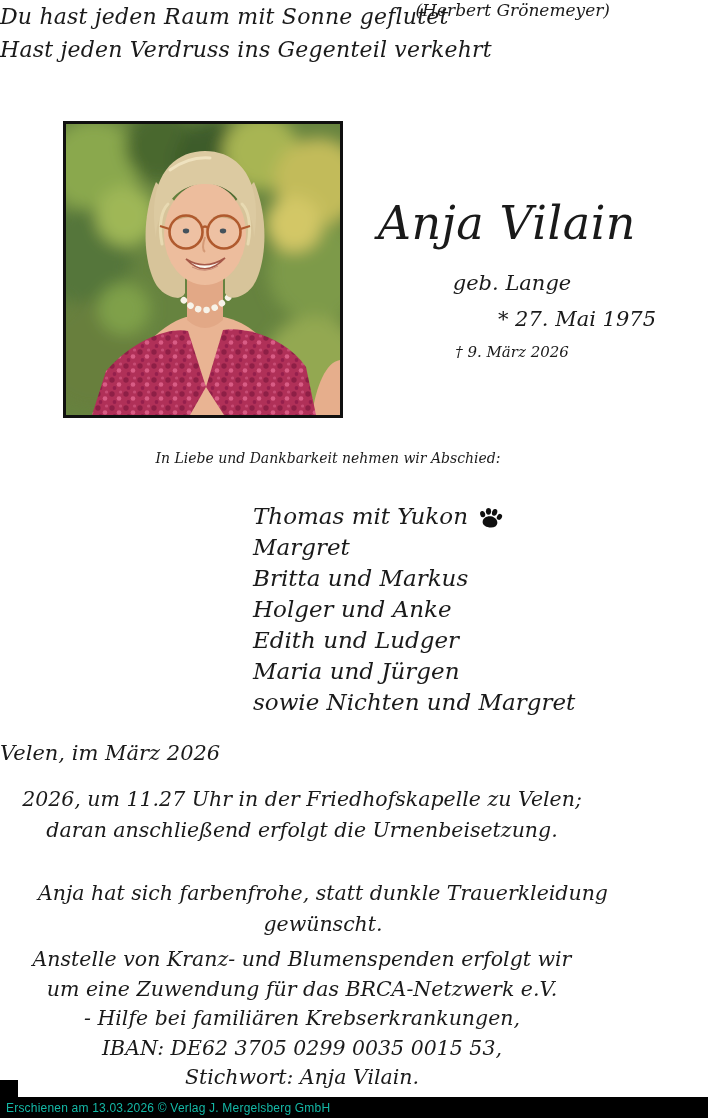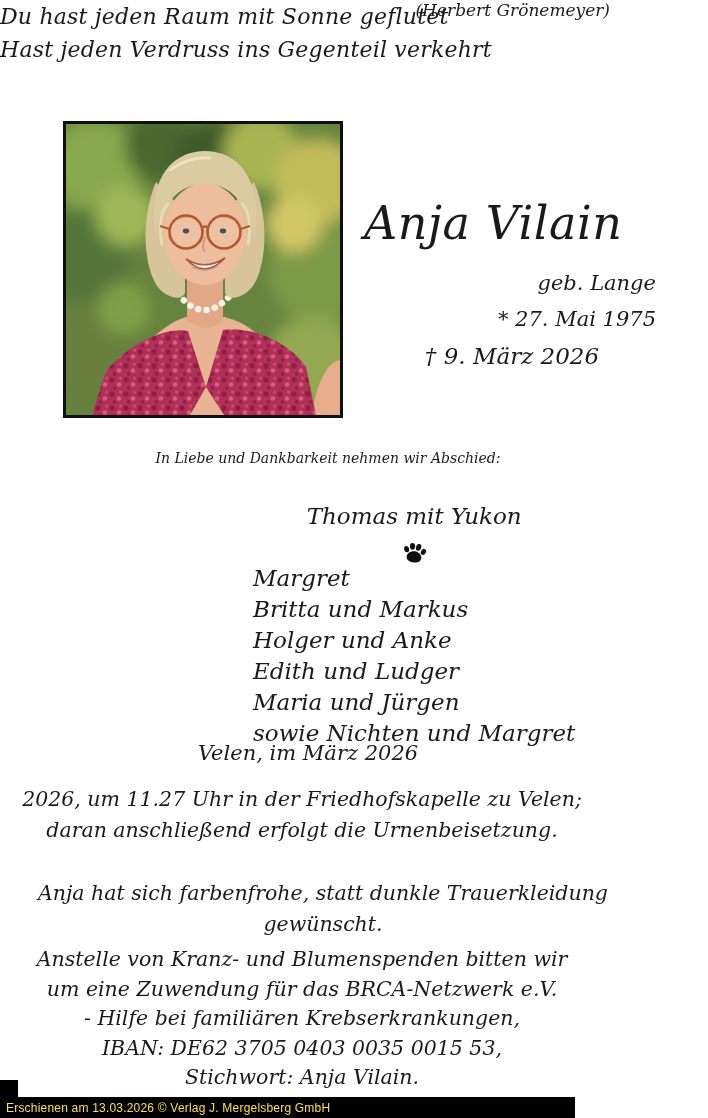--- a/index.html
+++ b/index.html
@@ -28,76 +28,76 @@
 
   .photo-frame{
     left:63px;top:121px;
     width:274px;height:291px;
     border:3px solid #101010;
     background:#5f7d3e;
   }
   .photo-frame svg{display:block;}
 
   .deceased-name{
-    left:364px;top:197px;width:288px;
-    text-align:left;
+    left:348px;top:197px;width:288px;
+    text-align:right;
     font-size:46px;line-height:52px;
     letter-spacing:.5px;
   }
   .birth-name{
     left:368px;top:271px;width:288px;
-    text-align:right;font-size:21px;
+    text-align:center;font-size:21px;
   }
   .birth-date{
     left:368px;top:307px;width:288px;
     text-align:right;font-size:21px;
   }
   .death-date{
     left:368px;top:343px;width:288px;
-    text-align:center;font-size:23px;
+    text-align:center;font-size:15px;
   }
 
   .farewell-line{
     left:0;top:450px;width:656px;
     text-align:center;
     font-size:14px;
   }
 
   .mourners-list{
     left:253px;top:501px;
     font-size:23px;line-height:31px;
   }
   .mourner-line{white-space:nowrap;}
-  .mourner-first{display:flex;align-items:center;gap:9px;flex-direction:column;}
+  .mourner-first{display:flex;align-items:center;gap:9px;}
   .paw{display:inline-block;width:27px;height:22px;}
 
   .place-date{
-    left:6px;top:741px;width:604px;
-    text-align:center;font-size:21px;font-style:italic;
+    left:0;top:741px;width:604px;
+    text-align:left;font-size:21px;font-style:italic;
   }
 
   .para{
     left:0;width:604px;
     text-align:center;
     font-size:20.5px;line-height:31px;
   }
   .para-service{top:784px;}
   .para-clothing{top:878px;margin-left:21px;}
   .para-donation{top:945px;line-height:29.5px;}
 
   .corner-mark{
     left:0;top:1080px;width:18px;height:17px;background:#000;
   }
   .footer-bar{
-    left:0;top:1097px;width:575px;height:21px;
+    left:0;top:1097px;width:708px;height:21px;
     background:#000;
     display:flex;align-items:center;
     font-family:"Liberation Sans","DejaVu Sans",sans-serif;
     font-style:normal;
-    font-size:12px;color:#fde047;
+    font-size:12px;color:#14b8a6;
     padding-left:6px;box-sizing:border-box;
     letter-spacing:.2px;
   }
 </style>
 </head>
 <body>
 
 <div class="page">
 
   <div class="abs quote-block">
@@ -215,24 +215,24 @@
     <div>2026, um 11.27 Uhr in der Friedhofskapelle zu Velen;</div>
     <div>daran anschließend erfolgt die Urnenbeisetzung.</div>
   </div>
 
   <div class="abs para para-clothing">
     <div>Anja hat sich farbenfrohe, statt dunkle Trauerkleidung</div>
     <div>gewünscht.</div>
   </div>
 
   <div class="abs para para-donation">
-    <div>Anstelle von Kranz- und Blumenspenden bitten wir</div>
+    <div>Anstelle von Kranz- und Blumenspenden erfolgt wir</div>
     <div>um eine Zuwendung für das BRCA-Netzwerk e.V.</div>
     <div>- Hilfe bei familiären Krebserkrankungen,</div>
-    <div>IBAN: DE62 3705 0403 0035 0015 53,</div>
+    <div>IBAN: DE62 3705 0299 0035 0015 53,</div>
     <div>Stichwort: Anja Vilain.</div>
   </div>
 
   <div class="abs corner-mark"></div>
 
   <div class="abs footer-bar">
     <span>Erschienen am 13.03.2026 © Verlag J. Mergelsberg GmbH</span>
   </div>
 
 </div>

